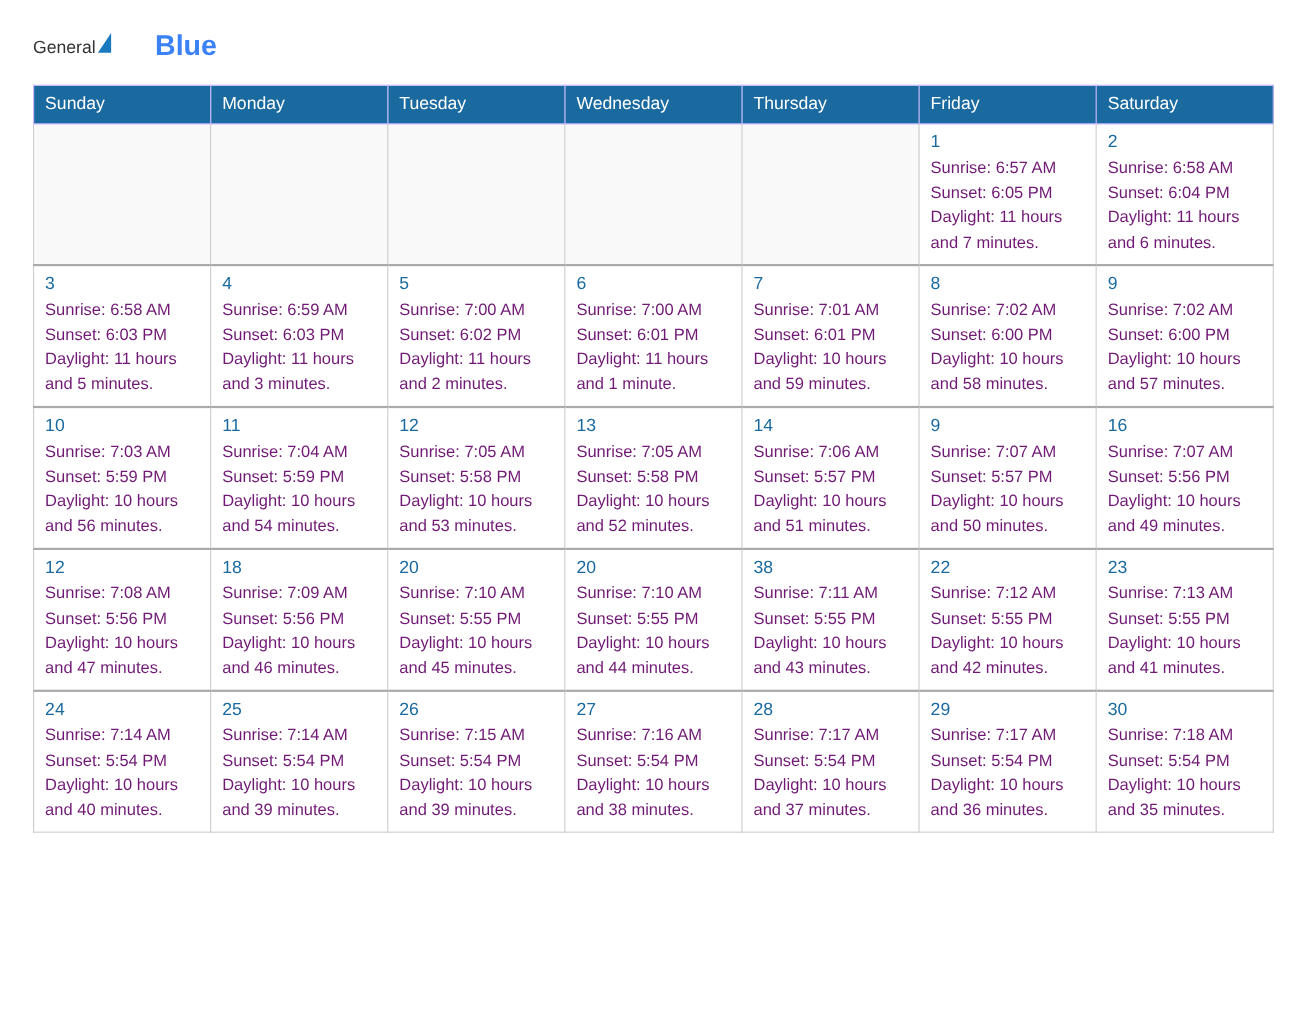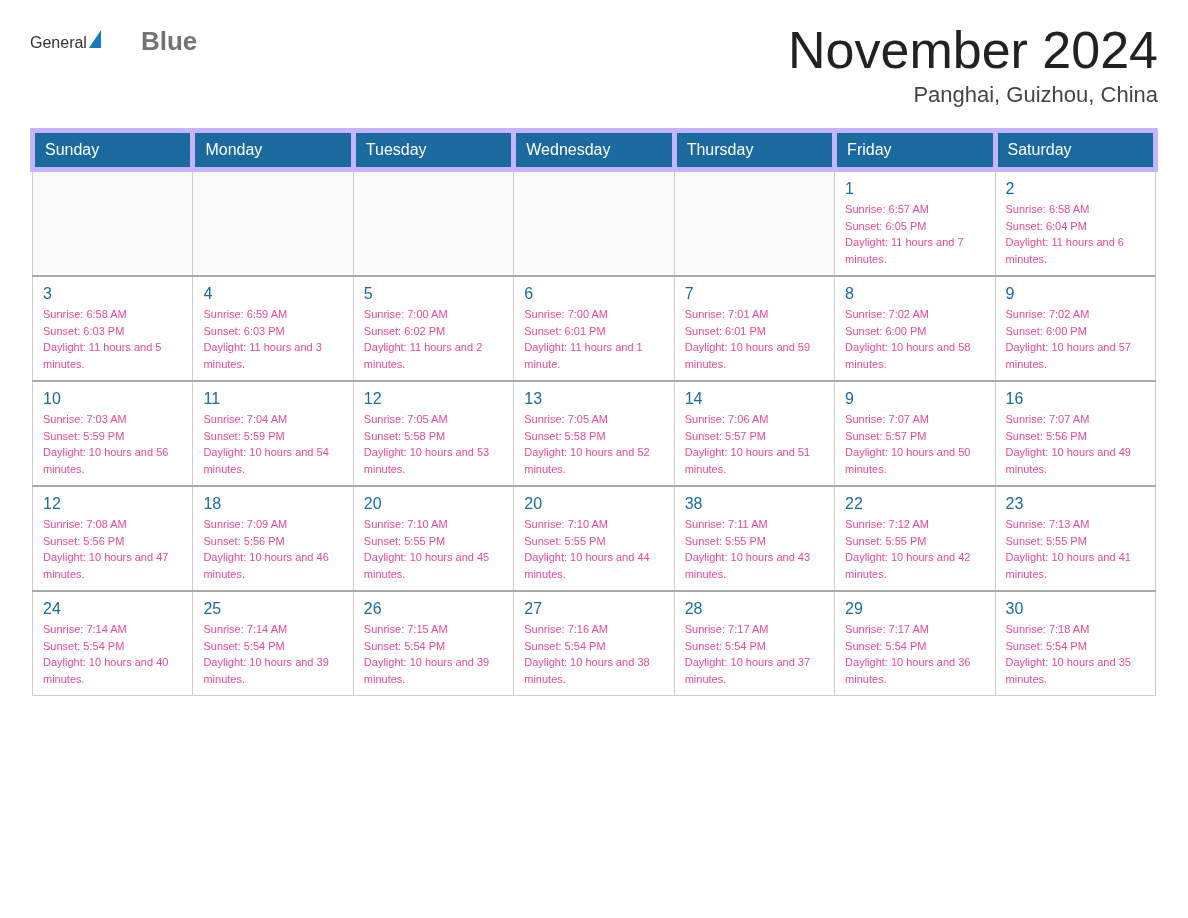--- a/index.html
+++ b/index.html
@@ -24,36 +24,36 @@
       text-align: center;
     }
     .logo-general { color: #333; }
     .logo-triangle {
       width: 0; height: 0;
       border-left: 12px solid transparent;
       border-bottom: 18px solid #1a7abf;
       display: inline-block;
       margin: 0 2px;
     }
-    .logo-blue { color: #737373; font-size: 26px; font-weight: bold; }
+    .logo-blue { color: #3b82f6; font-size: 26px; font-weight: bold; }
     .title-block { text-align: right; }
     .calendar-title { font-size: 52px; font-weight: normal; color: #222; }
     .calendar-subtitle { font-size: 22px; color: #444; margin-top: 2px; }
     table {
       width: 100%;
       border-collapse: collapse;
     }
     th {
       background-color: #1a6aa0;
       color: #ffffff;
       font-size: 16px;
       font-weight: normal;
       padding: 8px 10px;
       text-align: left;
-      border: 5px solid #c4b5fd;
+      border: 1px solid #c4b5fd;
     }
     td {
       vertical-align: top;
       padding: 8px 10px;
       border: 1px solid #cccccc;
       width: 14.28%;
       font-size: 13px;
       color: #333;
       background: #fff;
     }
@@ -61,22 +61,22 @@
       background: #f9f9f9;
     }
     .day-num {
       font-size: 16px;
       color: #1a6aa0;
       font-weight: normal;
       display: block;
       margin-bottom: 3px;
     }
     .day-info {
-      font-size: 11px;
-      color: #ec4899;
+      font-size: 15px;
+      color: #701a75;
       line-height: 1.5;
     }
     tr td { border-top: 2px solid #aaaaaa; }
     tr:first-child td { border-top: 1px solid #cccccc; }
     .logo-row {
       display: flex;
       align-items: baseline;
     }
     .logo-second-row {
       display: flex;
@@ -91,24 +91,20 @@
 <div class="header">
   <div class="logo">
     <div class="logo-row">
       <span class="logo-general">General</span>
       <span class="logo-triangle"></span>
     </div>
     <div class="logo-second-row">
       <span class="logo-blue">Blue</span>
     </div>
   </div>
-  <div class="title-block">
-    <div class="calendar-title">November 2024</div>
-    <div class="calendar-subtitle">Panghai, Guizhou, China</div>
-  </div>
 </div>
 
 <table>
   <thead>
     <tr>
 
     <th>Sunday</th>
         <th>Monday</th>
         <th>Tuesday</th>
         <th>Wednesday</th>

